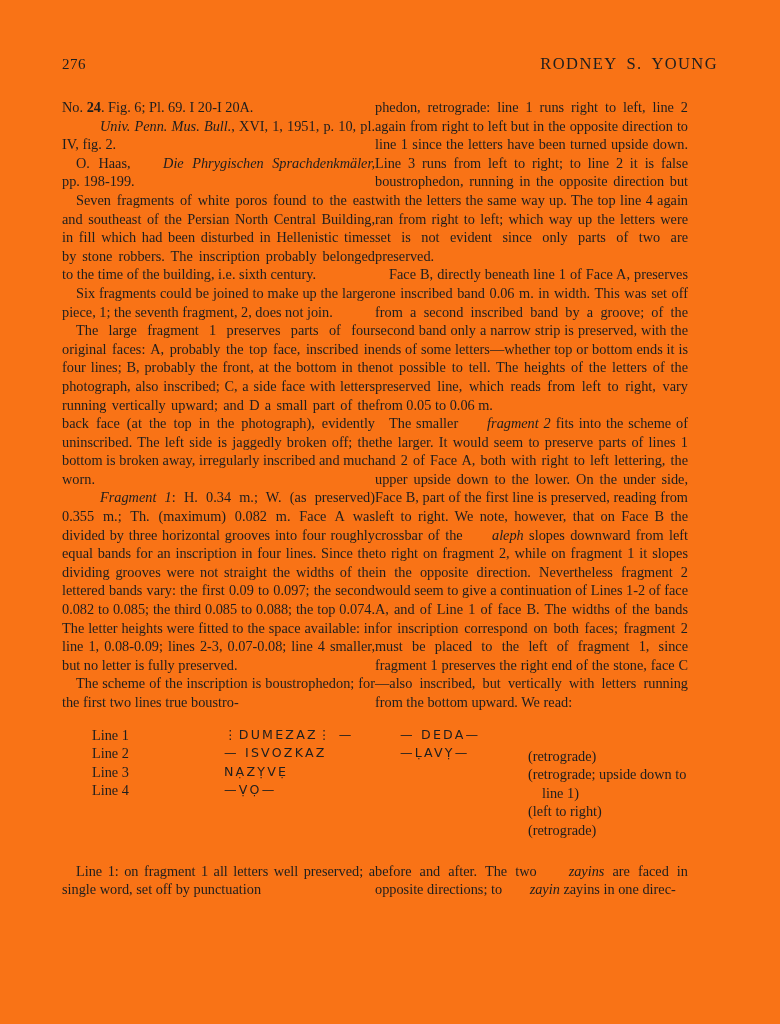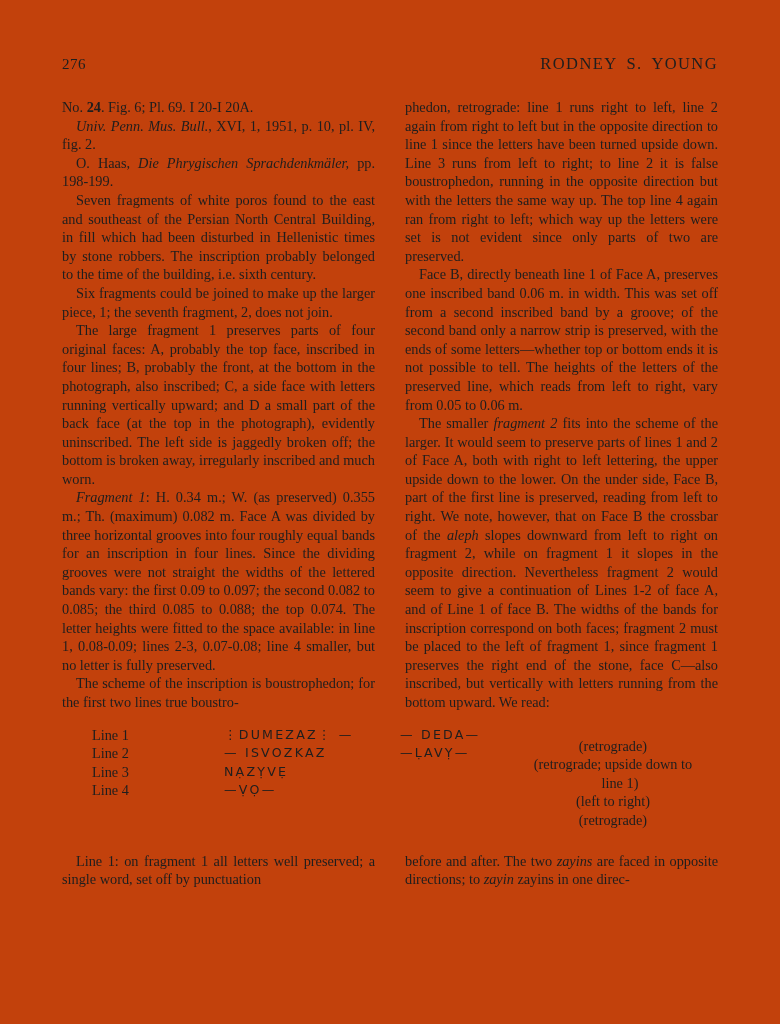--- a/index.html
+++ b/index.html
@@ -1,44 +1,44 @@
 <!DOCTYPE html>
 <html><head>
 <meta charset="utf-8">
 <style>
   * { margin: 0; padding: 0; box-sizing: border-box; }
   html, body { width: 780px; background: #ffffff; }
   .page {
-    width: 780px; height: 1024px; background: #c2410c;
+    width: 780px; height: 1024px; background: #f97316;
     font-family: "Liberation Serif", serif;
     color: #1e1e1e; position: relative; overflow: hidden;
   }
   .page-header { margin: 54px 62px 0; position: relative; height: 22px; }
   .page-num { position: absolute; left: 0; top: 2px; font-size: 15px; letter-spacing: 0.5px; }
   .running-head {
     font-size: 16.5px; font-weight: 400; letter-spacing: 1.4px;
     text-align: right; word-spacing: 4px;
   }
-  .cols { display: flex; gap: 30px; margin: 22px 62px 0; }
+  .cols { display: flex; margin: 22px 62px 0; }
   .col { width: 313px; font-size: 14.3px; line-height: 18.6px; text-align: justify; }
   .para { margin: 0; }
   .para.ind { text-indent: 14px; }
-  .it { font-style: italic; }
+  .it { font-style: italic; margin-left: 24px; }
   .bd { font-weight: bold; }
 
   .readings { display: flex; margin: 14px 0 0 62px; font-size: 14.3px; line-height: 18.6px; }
   .readings-main { width: 466px; }
   .r-head { display: grid; grid-template-columns: 146px 162px 158px; margin-bottom: 3px; }
   .r-row  { display: grid; grid-template-columns: 132px 176px 158px; margin-left: 30px; }
   .sc { font-variant: small-caps; letter-spacing: 0.6px; }
   .insc {
     font-family: "DejaVu Sans", sans-serif;
     font-size: 12.6px; letter-spacing: 2.2px; white-space: nowrap;
   }
-  .readings-notes { width: 170px; margin-top: 11px; text-align: center; }
+  .readings-notes { width: 170px; margin-top: 21px; }
   .note { margin: 0; }
   .note.hang { padding-left: 14px; text-indent: -14px; }
 
   .cols.bottom { margin-top: 22px; }
 </style>
 </head>
 <body>
 
 <div class="page">
 

